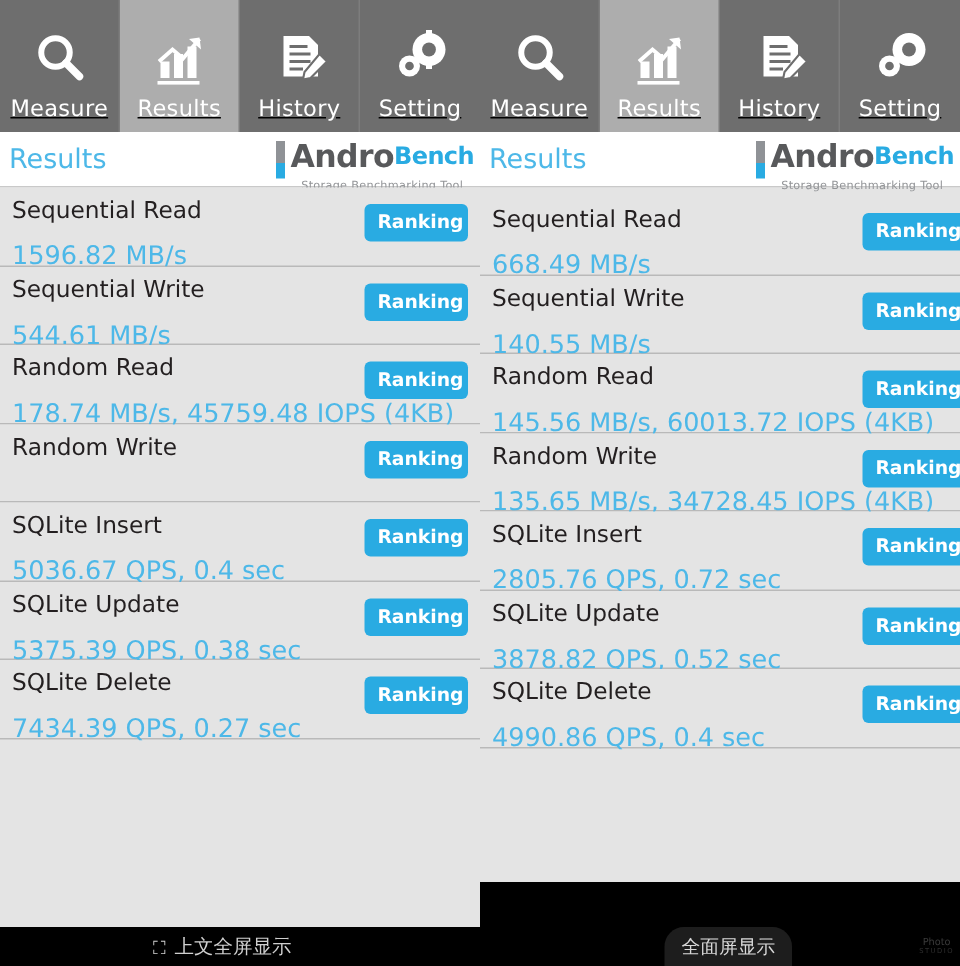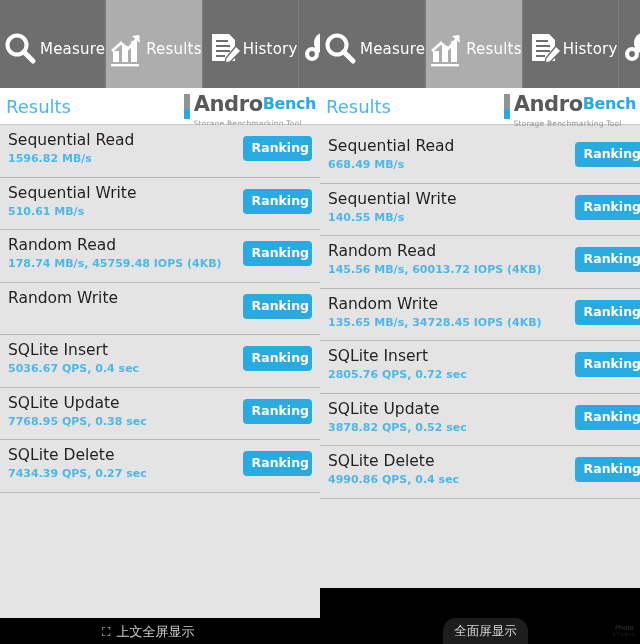--- a/index.html
+++ b/index.html
@@ -16,44 +16,45 @@
   .panel{position:absolute;top:0;background:#e4e4e4;overflow:hidden;}
   .panel.left {left:0;   width:320px;height:618px;}
   .panel.right{left:320px;width:320px;height:588px;}
 
   
   .tabbar{position:absolute;left:0;top:0;width:320px;height:88px;display:flex;background:#6e6e6e;}
   .tab{
     flex:1 1 25%;
     background:#6e6e6e;
     border-right:1px solid #7d7d7d;
-    display:flex;align-items:center;justify-content:flex-start;
+    display:flex;flex-direction:column;align-items:center;justify-content:center;
     padding-top:9px;
     box-sizing:border-box;
+    text-decoration:underline;
   }
   .tab:last-child{border-right:none;}
   .tab.active{background:#adadad;}
   .tab .ticon{height:46px;display:flex;align-items:center;justify-content:center;}
   .tab .tlabel{
     color:#ffffff;font-size:15px;line-height:18px;
     margin-top:1px;letter-spacing:.2px;
   }
   .tab svg{display:block;}
 
   
   .header{
     position:absolute;left:0;top:88px;width:320px;height:37px;
     background:#ffffff;box-sizing:border-box;
     border-bottom:1px solid #c9c9c9;
   }
   .header .htitle{
     position:absolute;left:6px;top:8px;
     color:#4db8e8;font-size:18px;line-height:22px;
   }
-  .logo{position:absolute;right:4px;top:5px;text-align:left;}
+  .logo{position:absolute;right:4px;top:5px;text-align:center;}
   .logo .logorow{display:flex;align-items:flex-start;}
   .logo .bar{
     width:6px;height:25px;margin-right:4px;margin-top:1px;
     background:linear-gradient(to bottom,#8f9296 0%,#8f9296 58%,#29abe2 58%,#29abe2 100%);
   }
   .logo .w1{color:#58595b;font-size:21px;line-height:22px;font-weight:bold;letter-spacing:-.4px;}
   .logo .w2{color:#29abe2;font-size:16px;line-height:22px;font-weight:bold;letter-spacing:-.4px;}
   .logo .sub{
     color:#939598;font-size:7.5px;line-height:9px;
     margin-top:0px;margin-left:10px;letter-spacing:.2px;
@@ -67,22 +68,22 @@
   .row{
     position:relative;height:52.5px;width:320px;
     border-bottom:1px solid #b9b9b9;
     box-sizing:border-box;background:#e4e4e4;
   }
   .row .rname{
     position:absolute;left:8px;top:6px;
     color:#231f20;font-size:15.5px;line-height:19px;
   }
   .row .rval{
-    position:absolute;left:8px;top:26px;
-    color:#4db8e8;font-size:11px;line-height:15px;font-weight:bold;
+    position:absolute;left:8px;top:39px;
+    color:#4db8e8;font-size:17px;line-height:15px;
   }
   .rank-btn{
     position:absolute;right:8px;top:11px;
     background:#29abe2;color:#ffffff;
     font-size:12.5px;line-height:14px;font-weight:bold;
     padding:5px 3px 6px 9px;border-radius:4px;
     border:none;box-sizing:border-box;
     white-space:nowrap;
   }
   
@@ -190,40 +191,40 @@
     </div>
 
     <div class="list left-list">
       <div class="row">
         <div class="rname">Sequential Read</div>
         <div class="rval">1596.82 MB/s</div>
         <div class="rank-btn">Ranking</div>
       </div>
       <div class="row">
         <div class="rname">Sequential Write</div>
-        <div class="rval">510.61 MB/s</div>
+        <div class="rval">544.61 MB/s</div>
         <div class="rank-btn">Ranking</div>
       </div>
       <div class="row">
         <div class="rname">Random Read</div>
         <div class="rval">178.74 MB/s, 45759.48 IOPS (4KB)</div>
         <div class="rank-btn">Ranking</div>
       </div>
       <div class="row">
         <div class="rname">Random Write</div>
         <div class="rank-btn">Ranking</div>
       </div>
       <div class="row">
         <div class="rname">SQLite Insert</div>
         <div class="rval">5036.67 QPS, 0.4 sec</div>
         <div class="rank-btn">Ranking</div>
       </div>
       <div class="row">
         <div class="rname">SQLite Update</div>
-        <div class="rval">7768.95 QPS, 0.38 sec</div>
+        <div class="rval">5375.39 QPS, 0.38 sec</div>
         <div class="rank-btn">Ranking</div>
       </div>
       <div class="row">
         <div class="rname">SQLite Delete</div>
         <div class="rval">7434.39 QPS, 0.27 sec</div>
         <div class="rank-btn">Ranking</div>
       </div>
     </div>
   </div>
 

